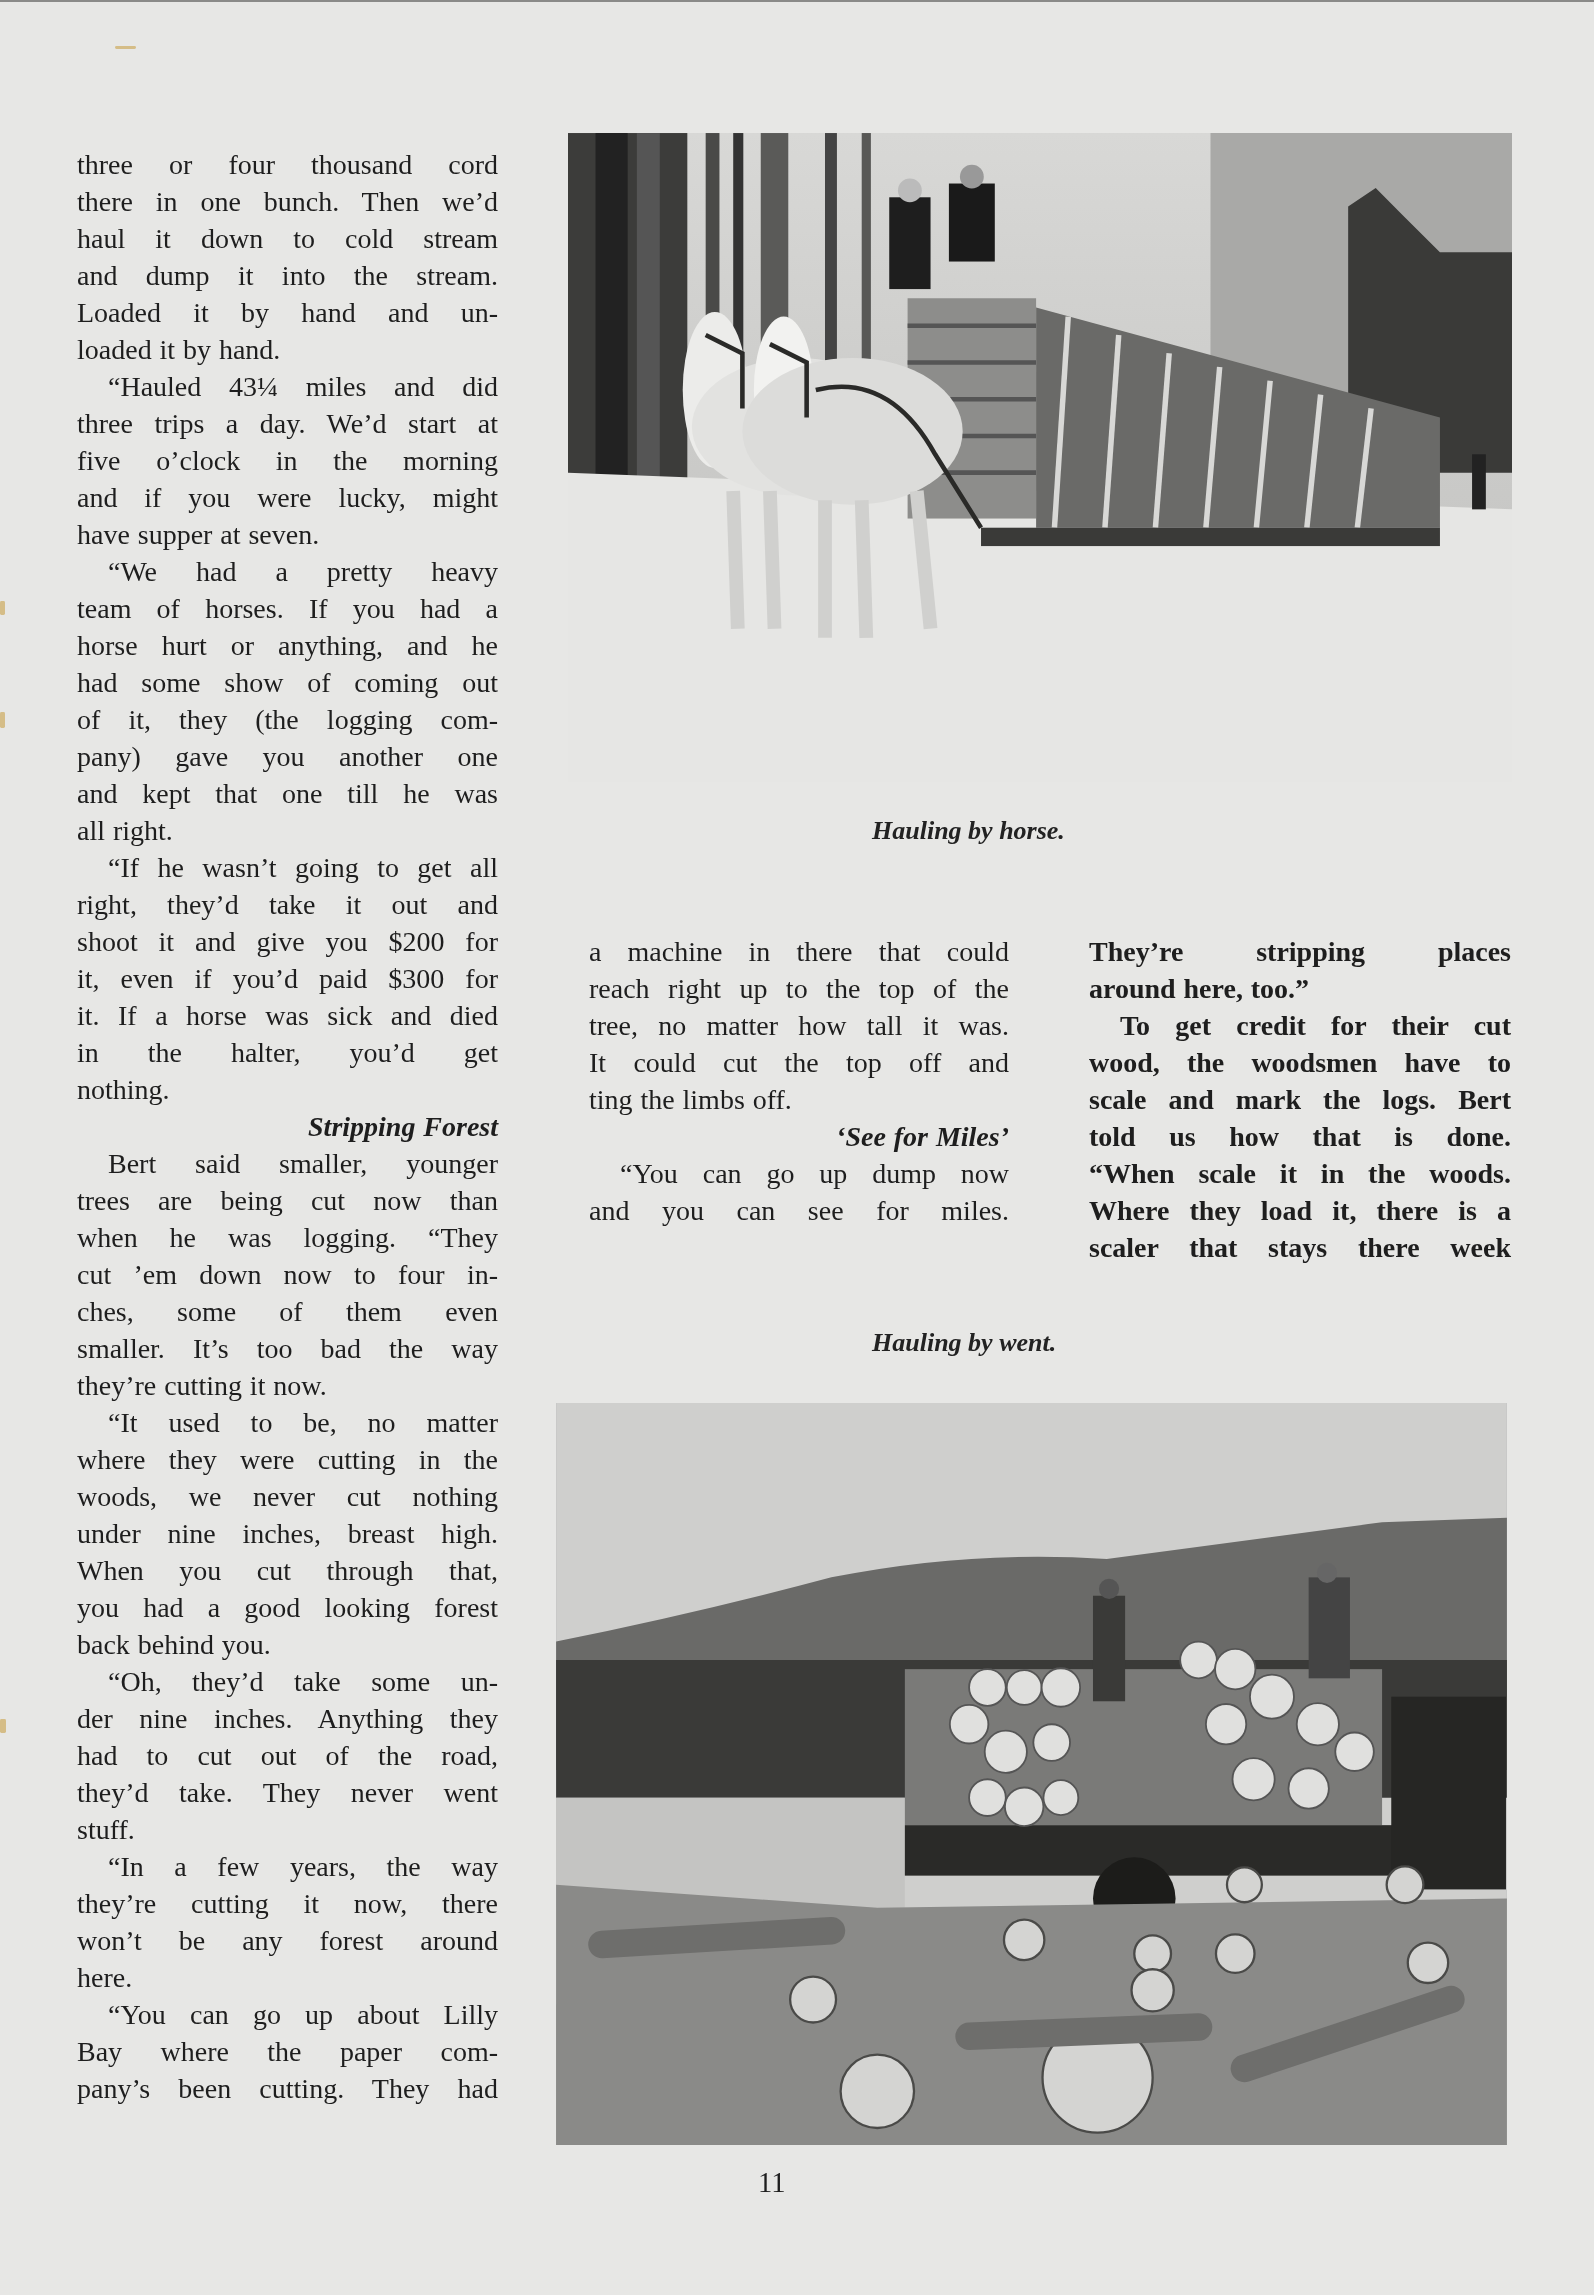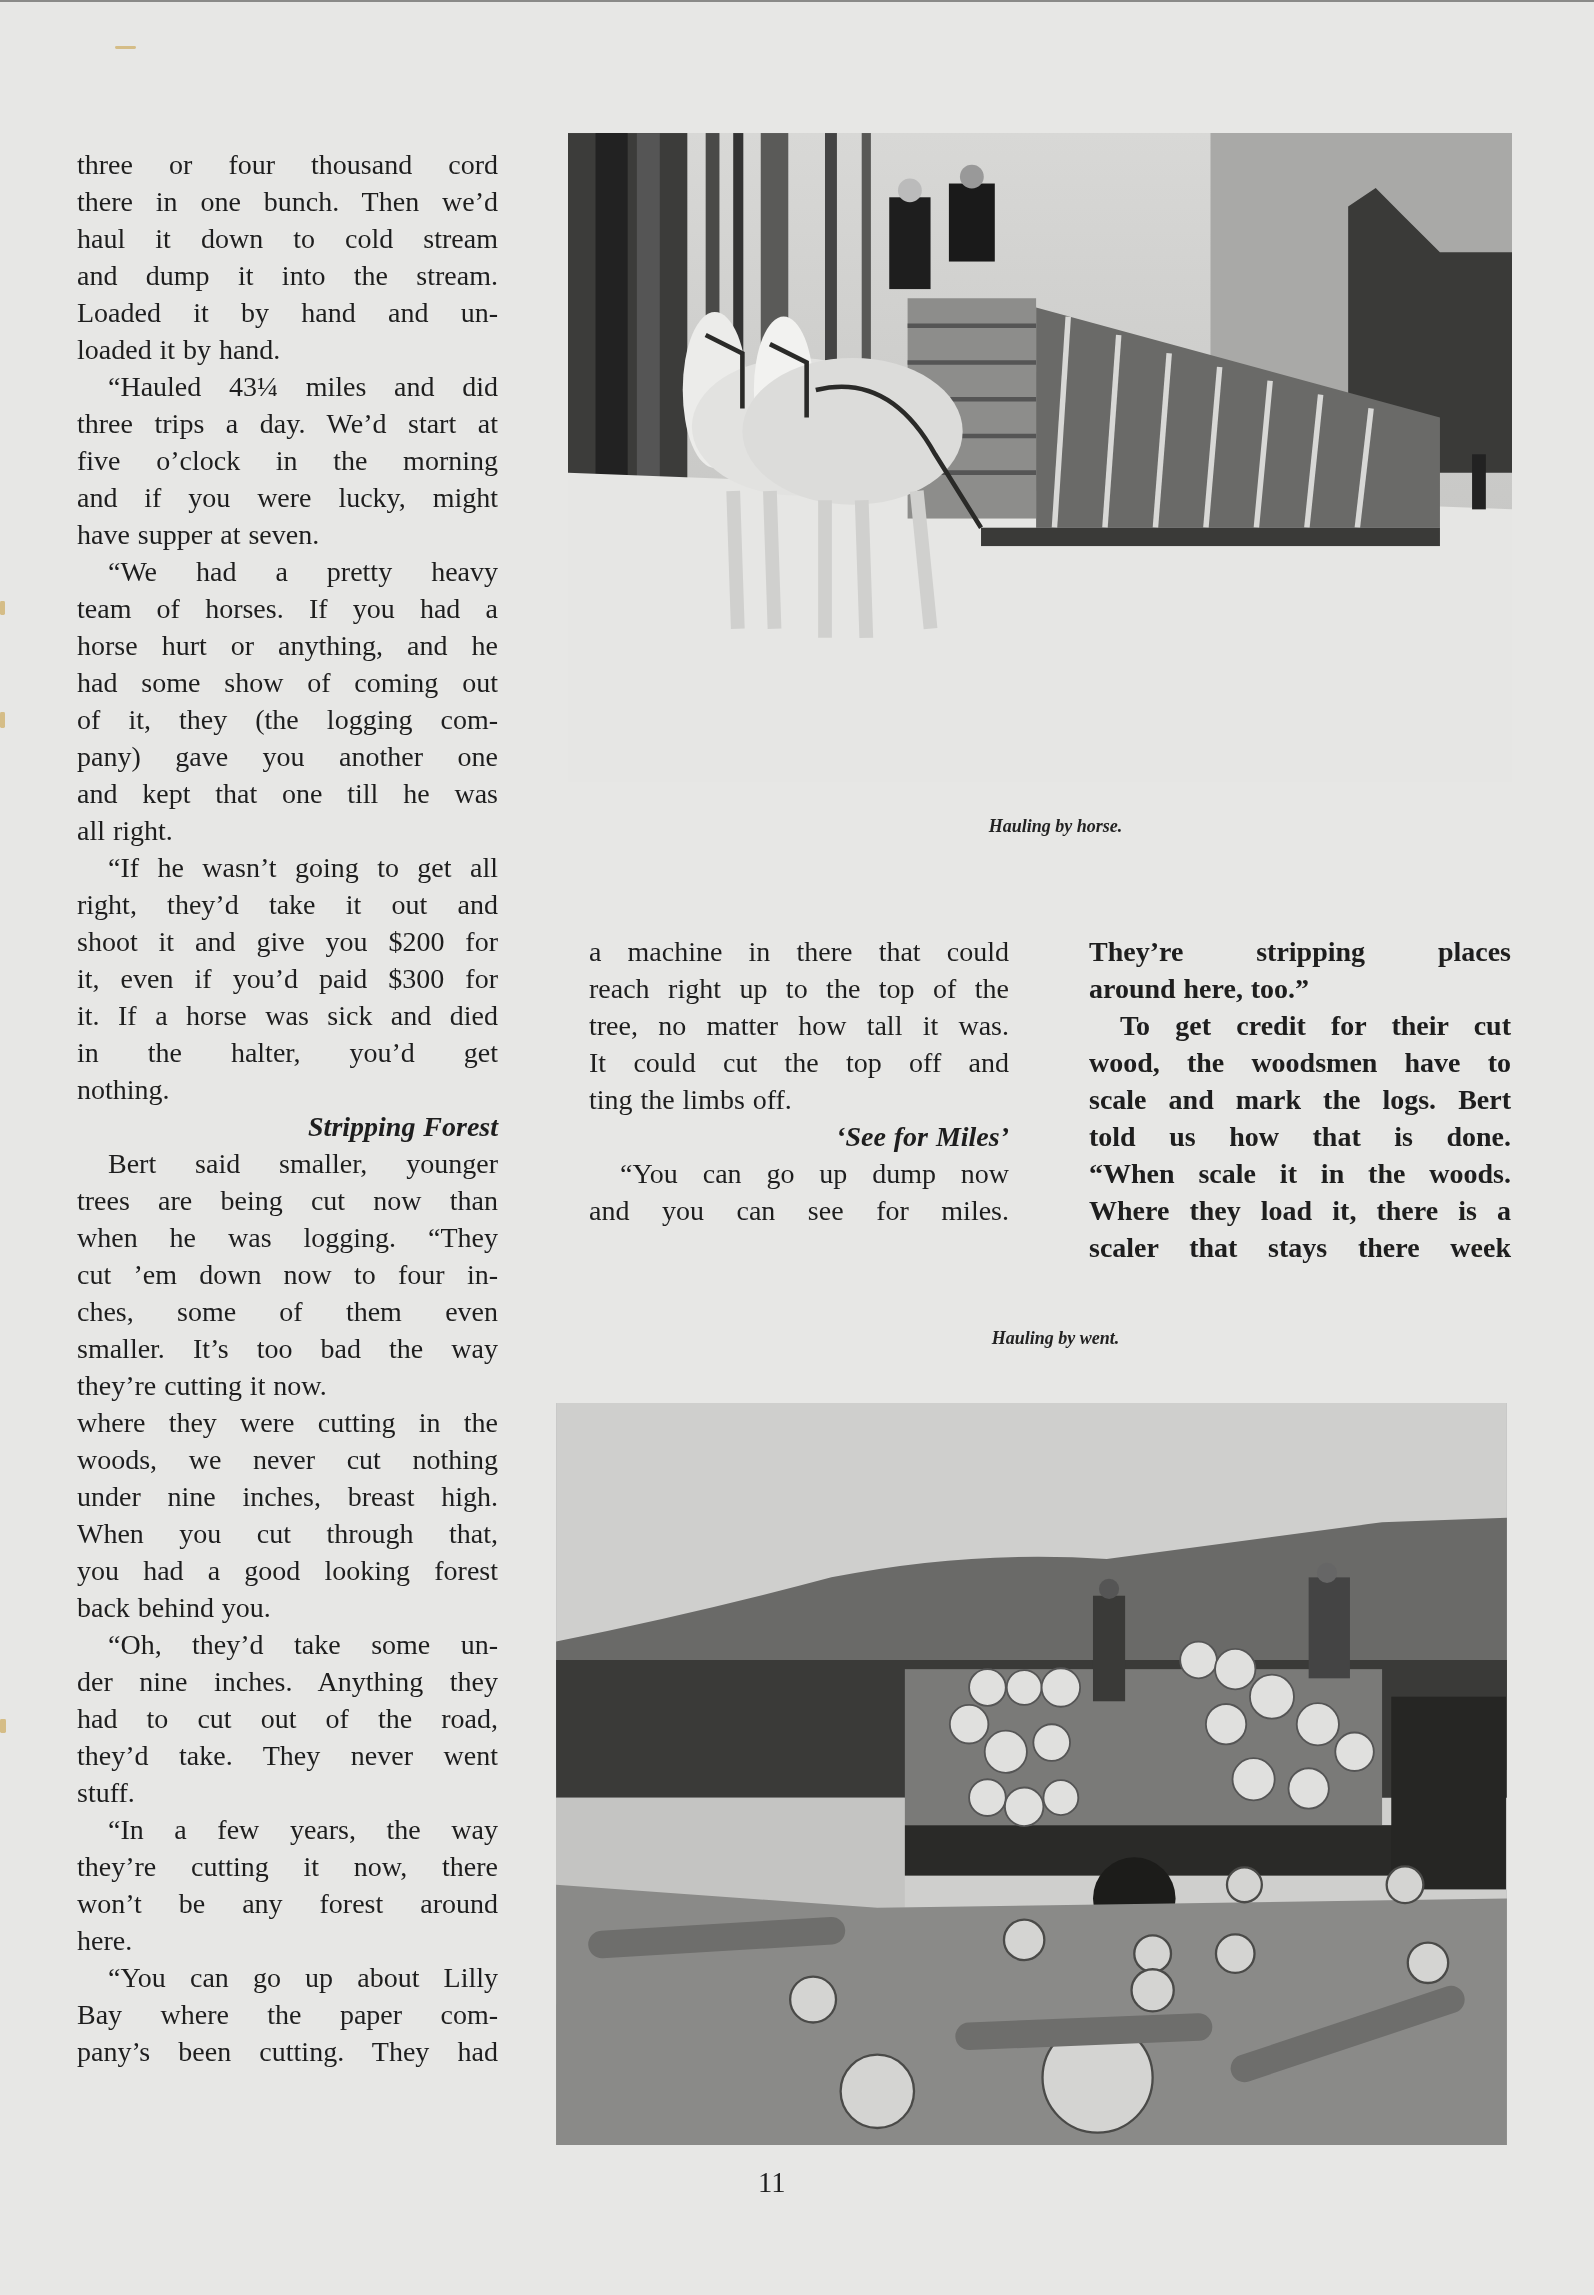--- a/index.html
+++ b/index.html
@@ -33,21 +33,21 @@
 
   .photo {
     position: absolute;
     overflow: hidden;
   }
   #photo-horse { left: 568px; top: 133px; width: 944px; height: 649px; background: #cfcfcd; }
   #photo-truck { left: 556px; top: 1403px; width: 951px; height: 742px; background: #9a9a98; }
 
   .caption {
     position: absolute; font-style: italic; font-weight: bold;
-    font-size: 18px; text-align: center; color: #222;
+    font-size: 26px; color: #222;
   }
   #caption-horse { left: 872px; top: 816px; width: 367px; }
   #caption-truck { left: 872px; top: 1328px; width: 367px; }
   #page-number { position: absolute; left: 758px; top: 2167px; width: 92px; font-size: 28.5px; }
   .stain { position: absolute; background: #c79a3a; border-radius: 1.4px; opacity: .55; }
 </style>
 </head>
 <body>
 
 <div class="page-edge"></div>
@@ -84,20 +84,21 @@
   <span class="line">in the halter, you’d get</span>
   <span class="line last">nothing.</span>
   <span class="subhead">Stripping Forest</span>
   <span class="line" style="padding-left:31px">Bert said smaller, younger</span>
   <span class="line">trees are being cut now than</span>
   <span class="line">when he was logging. “They</span>
   <span class="line">cut ’em down now to four in-</span>
   <span class="line">ches, some of them even</span>
   <span class="line">smaller. It’s too bad the way</span>
   <span class="line last">they’re cutting it now.</span>
+  <span class="line" style="padding-left:31px">“It used to be, no matter</span>
   <span class="line">where they were cutting in the</span>
   <span class="line">woods, we never cut nothing</span>
   <span class="line">under nine inches, breast high.</span>
   <span class="line">When you cut through that,</span>
   <span class="line">you had a good looking forest</span>
   <span class="line last">back behind you.</span>
   <span class="line" style="padding-left:31px">“Oh, they’d take some un-</span>
   <span class="line">der nine inches. Anything they</span>
   <span class="line">had to cut out of the road,</span>
   <span class="line">they’d take. They never went</span>

